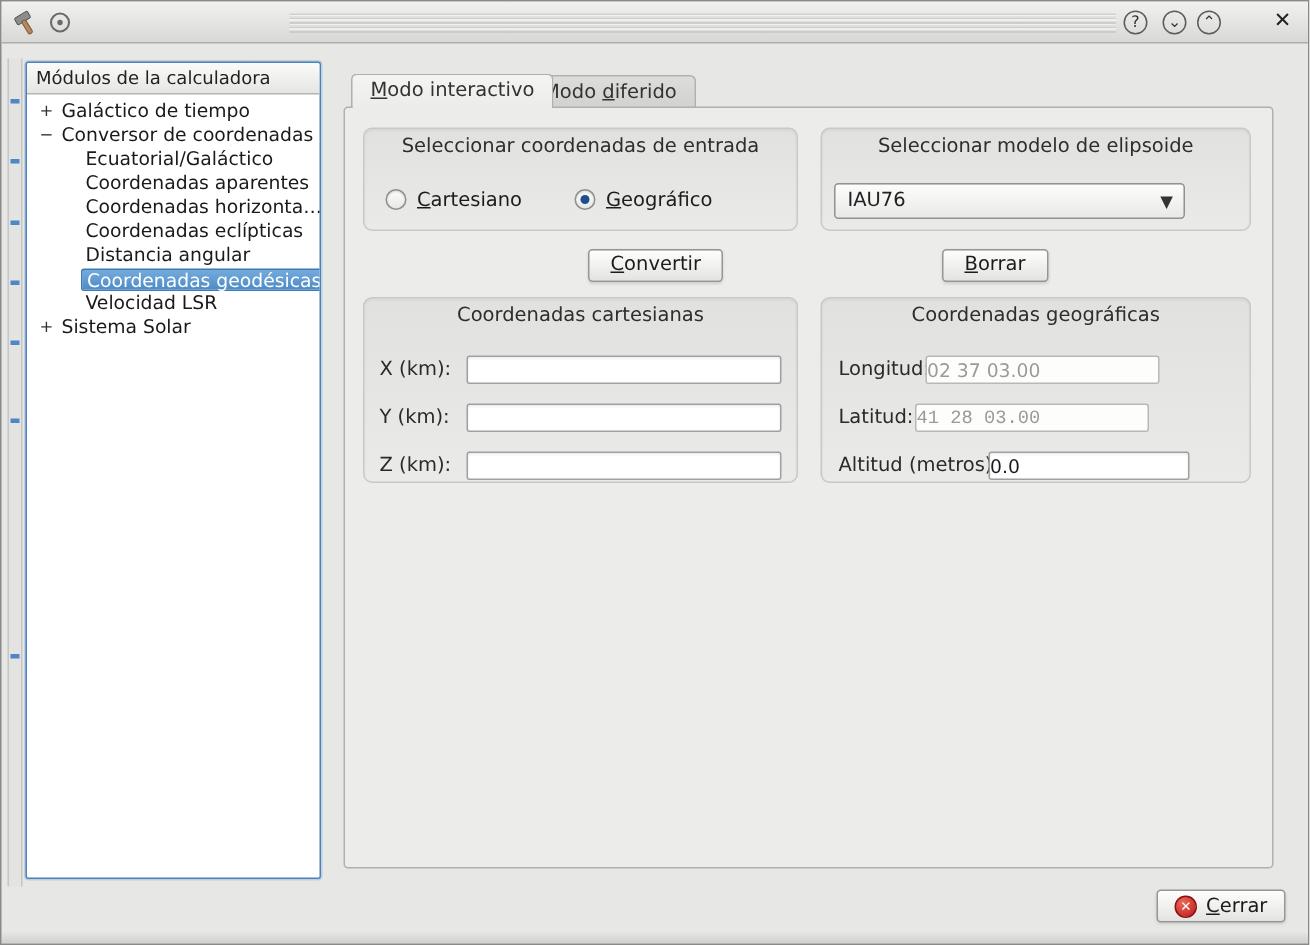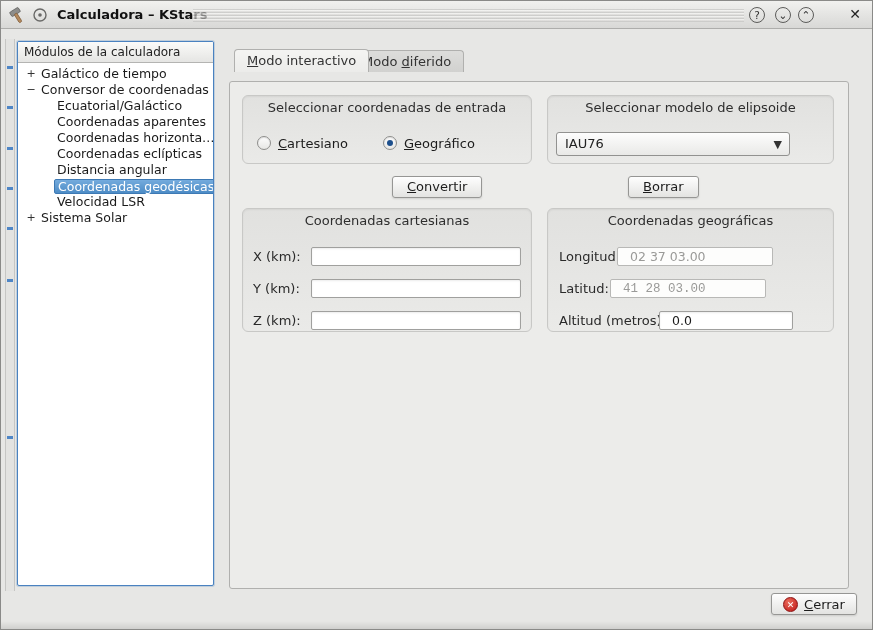--- a/index.html
+++ b/index.html
@@ -49,21 +49,21 @@
 
   
   .tab { position:absolute; height:22px; top:49px; border:1px solid #b0b0ae; border-bottom:none;
     border-radius:4px 4px 0 0; line-height:21px; padding:0 12px; font-size:13px;
     background:linear-gradient(#dddddb,#d1d1cf); color:#333; z-index:1; }
   .tab.active { top:48px; height:23px; background:linear-gradient(#f4f4f2,#ececea); z-index:3; }
   .tab1 { left:233px; }
   .tab2 { left:348px; }
 
   .tab-frame { position:absolute; left:228px; top:70px; width:620px; height:508px;
-    background:#ececea; border:1px solid #b0b0ae; border-radius:3px; z-index:2;margin-top:10px; }
+    background:#ececea; border:1px solid #b0b0ae; border-radius:3px; z-index:2; }
 
   
   .groupbox { position:absolute; background:linear-gradient(#e1e1df,#eaeae8);
     border:1px solid #c8c8c6; border-radius:6px; box-shadow:inset 0 1px 2px rgba(0,0,0,.06); }
   .gtitle { text-align:center; margin-top:4px; font-size:13px; color:#2e2e2e; }
   .g-input      { left:12px;  top:13px;  width:290px; height:69px; }
   .g-ellipsoid  { left:317px; top:13px;  width:287px; height:69px; }
   .g-cartesian  { left:12px;  top:126px; width:290px; height:124px; }
   .g-geographic { left:317px; top:126px; width:287px; height:124px; }
 
@@ -85,21 +85,21 @@
   
   .btn { position:absolute; height:22px; background:linear-gradient(#fefefe,#e3e3e1);
     border:1px solid #969694; border-radius:3px; font-size:13px; line-height:20px;
     padding:0 14px; text-align:right; box-shadow:0 1px 2px rgba(0,0,0,.12); color:#1c1c1c; }
   .btn-convert { left:162px; top:94px; }
   .btn-clear   { left:398px; top:94px; }
 
   
   .field-label { position:absolute; font-size:13px; color:#2a2a2a; white-space:nowrap; }
   .tfield { position:absolute; height:19px; background:#fff; border:1px solid #a0a09e;
-    border-radius:2px; font-size:12.5px; padding:0 12px; color:#1a1a1a;
+    border-radius:2px; font-size:12.5px; padding:0 0; color:#1a1a1a;
     font-family:"DejaVu Sans","Liberation Sans",sans-serif;
     box-shadow:inset 0 1px 2px rgba(0,0,0,.08); }
   .tfield.disabled { color:#9a9a98; border-color:#b8b8b6; background:#fdfdfc; box-shadow:none; }
   .lab1 { left:10px; top:40px; } .lab2 { left:10px; top:72px; } .lab3 { left:10px; top:104px; }
   .f-x { left:68px; top:38px; width:210px; }
   .f-y { left:68px; top:70px; width:210px; }
   .f-z { left:68px; top:102px; width:210px; }
   .glab1 { left:11px; top:40px; } .glab2 { left:11px; top:72px; } .glab3 { left:11px; top:104px; }
   .f-lon { left:69px;  top:38px;  width:156px; }
   .f-lat { left:62px;  top:70px;  width:156px;font-family:Liberation Mono, monospace; }
@@ -131,21 +131,20 @@
         <rect x="2" y="3.5" width="10" height="5" rx="1" fill="#8d8d8b" stroke="#5c5c5a" stroke-width="0.7" transform="rotate(-32 7 6)"></rect>
         <rect x="8.6" y="7" width="3" height="10" rx="1.2" fill="#b58a5e" stroke="#7c5a38" stroke-width="0.7" transform="rotate(-32 10 12)"></rect>
       </svg>
     </span>
     <span class="app-icon2">
       <svg viewBox="0 0 16 16" width="16" height="16">
         <circle cx="8" cy="8" r="6" fill="none" stroke="#6a6a68" stroke-width="1.4"></circle>
         <circle cx="8" cy="8" r="1.8" fill="#6a6a68"></circle>
       </svg>
     </span>
-    <span class="win-title">Calculadora – KStars</span>
     <span class="stripes"></span>
     <span class="tb-btn tb-help">?</span>
     <span class="tb-btn tb-shade">⌄</span>
     <span class="tb-btn tb-max">⌃</span>
     <span class="tb-close">✕</span>
   </div>
 
   <div class="left-rail">
     <span class="rail-tick" style="top:27px"></span>
     <span class="rail-tick" style="top:67px"></span>

